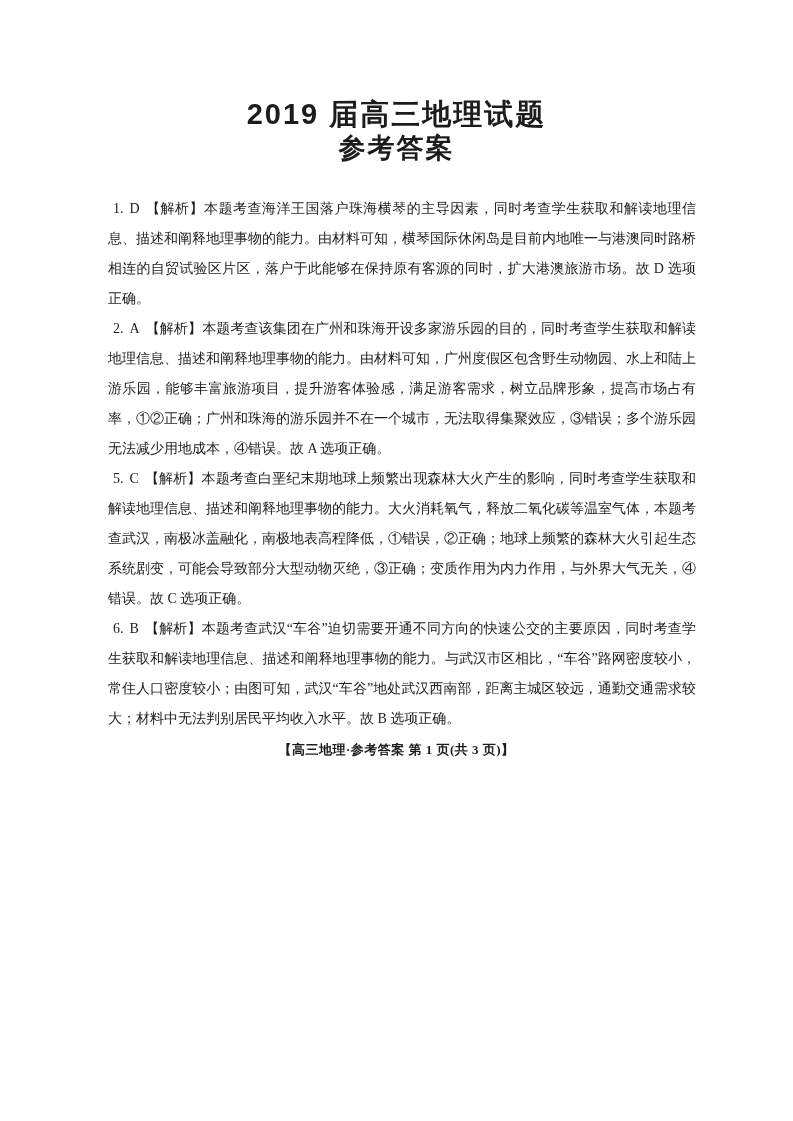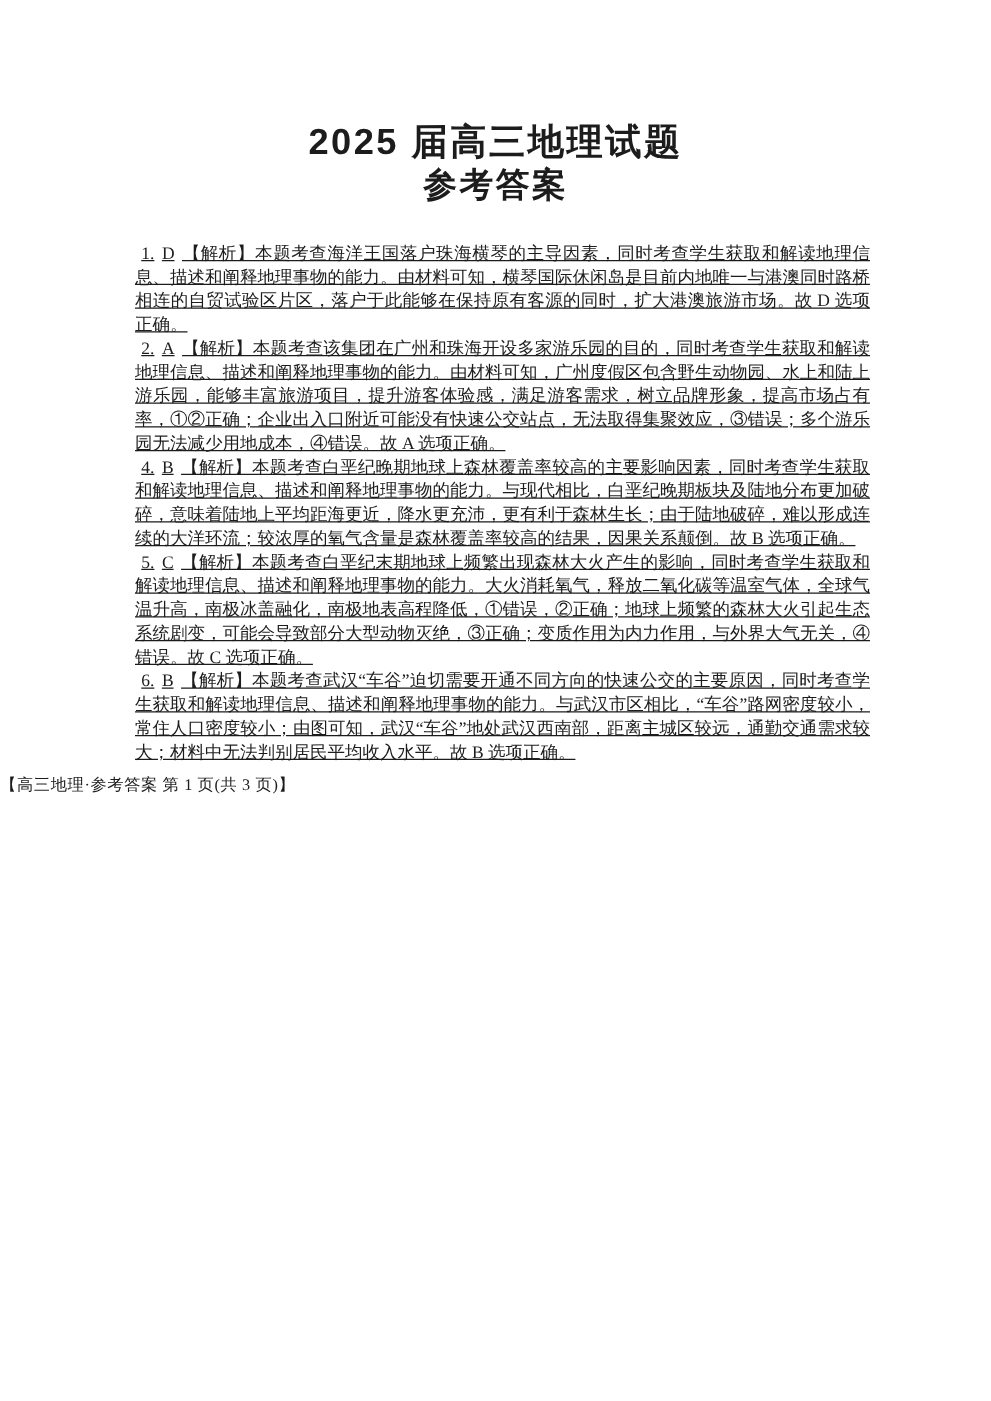--- a/index.html
+++ b/index.html
@@ -36,60 +36,58 @@
     line-height: 33px;
     letter-spacing: 2px;
     text-align: center;
   }
   .answers {
     margin: 29px 97px 0 108px;
   }
   .item {
     margin: 0;
     font-size: 14px;
-    line-height: 19px;
+    line-height: 30px;
     text-align: justify;
     text-justify: inter-character;
     text-indent: 5px;
-    text-decoration: underline;
   }
   .q-num {
     margin-right: 6px;
   }
   .q-ans {
     margin-right: 6px;
   }
   .doc-footer {
     margin-top: 7px;
-    text-align: left;
+    text-align: center;
     font-size: 13px;
-    font-weight: normal;
+    font-weight: bold;
     letter-spacing: 0.5px;
   }
 </style>
 </head>
 <body>
 
 <div class="page">
 
   <header class="doc-header">
-    <h1 class="doc-title">2025 届高三地理试题</h1>
+    <h1 class="doc-title">2019 届高三地理试题</h1>
     <h2 class="doc-subtitle">参考答案</h2>
   </header>
 
   <main class="answers">
 
     <p class="item"><span class="q-num">1.</span><span class="q-ans">D</span><span class="q-exp">【解析】本题考查海洋王国落户珠海横琴的主导因素，同时考查学生获取和解读地理信息、描述和阐释地理事物的能力。由材料可知，横琴国际休闲岛是目前内地唯一与港澳同时路桥相连的自贸试验区片区，落户于此能够在保持原有客源的同时，扩大港澳旅游市场。故 D 选项正确。</span></p>
 
-    <p class="item"><span class="q-num">2.</span><span class="q-ans">A</span><span class="q-exp">【解析】本题考查该集团在广州和珠海开设多家游乐园的目的，同时考查学生获取和解读地理信息、描述和阐释地理事物的能力。由材料可知，广州度假区包含野生动物园、水上和陆上游乐园，能够丰富旅游项目，提升游客体验感，满足游客需求，树立品牌形象，提高市场占有率，①②正确；企业出入口附近可能没有快速公交站点，无法取得集聚效应，③错误；多个游乐园无法减少用地成本，④错误。故 A 选项正确。</span></p>
+    <p class="item"><span class="q-num">2.</span><span class="q-ans">A</span><span class="q-exp">【解析】本题考查该集团在广州和珠海开设多家游乐园的目的，同时考查学生获取和解读地理信息、描述和阐释地理事物的能力。由材料可知，广州度假区包含野生动物园、水上和陆上游乐园，能够丰富旅游项目，提升游客体验感，满足游客需求，树立品牌形象，提高市场占有率，①②正确；广州和珠海的游乐园并不在一个城市，无法取得集聚效应，③错误；多个游乐园无法减少用地成本，④错误。故 A 选项正确。</span></p>
 
 
-    <p class="item"><span class="q-num">4.</span><span class="q-ans">B</span><span class="q-exp">【解析】本题考查白垩纪晚期地球上森林覆盖率较高的主要影响因素，同时考查学生获取和解读地理信息、描述和阐释地理事物的能力。与现代相比，白垩纪晚期板块及陆地分布更加破碎，意味着陆地上平均距海更近，降水更充沛，更有利于森林生长；由于陆地破碎，难以形成连续的大洋环流；较浓厚的氧气含量是森林覆盖率较高的结果，因果关系颠倒。故 B 选项正确。</span></p>
 
-    <p class="item"><span class="q-num">5.</span><span class="q-ans">C</span><span class="q-exp">【解析】本题考查白垩纪末期地球上频繁出现森林大火产生的影响，同时考查学生获取和解读地理信息、描述和阐释地理事物的能力。大火消耗氧气，释放二氧化碳等温室气体，全球气温升高，南极冰盖融化，南极地表高程降低，①错误，②正确；地球上频繁的森林大火引起生态系统剧变，可能会导致部分大型动物灭绝，③正确；变质作用为内力作用，与外界大气无关，④错误。故 C 选项正确。</span></p>
+    <p class="item"><span class="q-num">5.</span><span class="q-ans">C</span><span class="q-exp">【解析】本题考查白垩纪末期地球上频繁出现森林大火产生的影响，同时考查学生获取和解读地理信息、描述和阐释地理事物的能力。大火消耗氧气，释放二氧化碳等温室气体，本题考查武汉，南极冰盖融化，南极地表高程降低，①错误，②正确；地球上频繁的森林大火引起生态系统剧变，可能会导致部分大型动物灭绝，③正确；变质作用为内力作用，与外界大气无关，④错误。故 C 选项正确。</span></p>
 
     <p class="item"><span class="q-num">6.</span><span class="q-ans">B</span><span class="q-exp">【解析】本题考查武汉“车谷”迫切需要开通不同方向的快速公交的主要原因，同时考查学生获取和解读地理信息、描述和阐释地理事物的能力。与武汉市区相比，“车谷”路网密度较小，常住人口密度较小；由图可知，武汉“车谷”地处武汉西南部，距离主城区较远，通勤交通需求较大；材料中无法判别居民平均收入水平。故 B 选项正确。</span></p>
 
 
 
   </main>
 
   <footer class="doc-footer">
     <span>【高三地理·参考答案 第 1 页(共 3 页)】</span>
   </footer>

